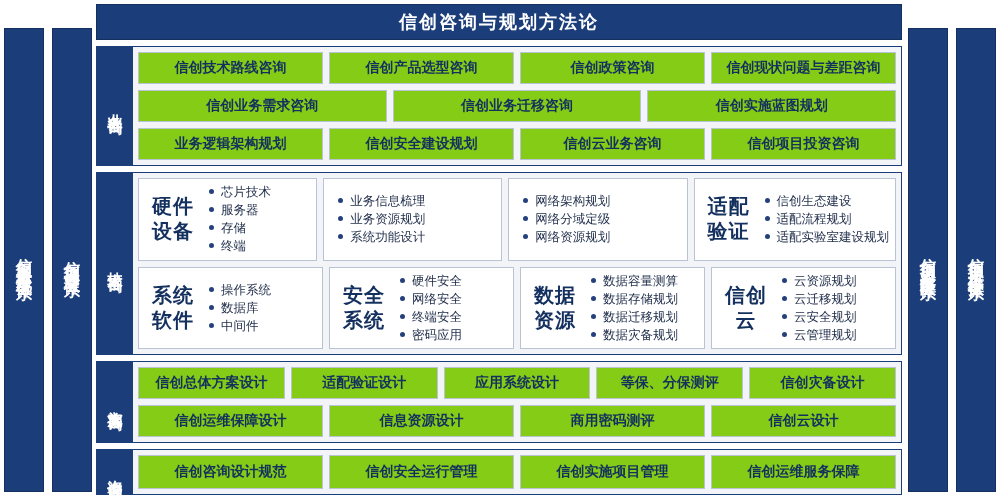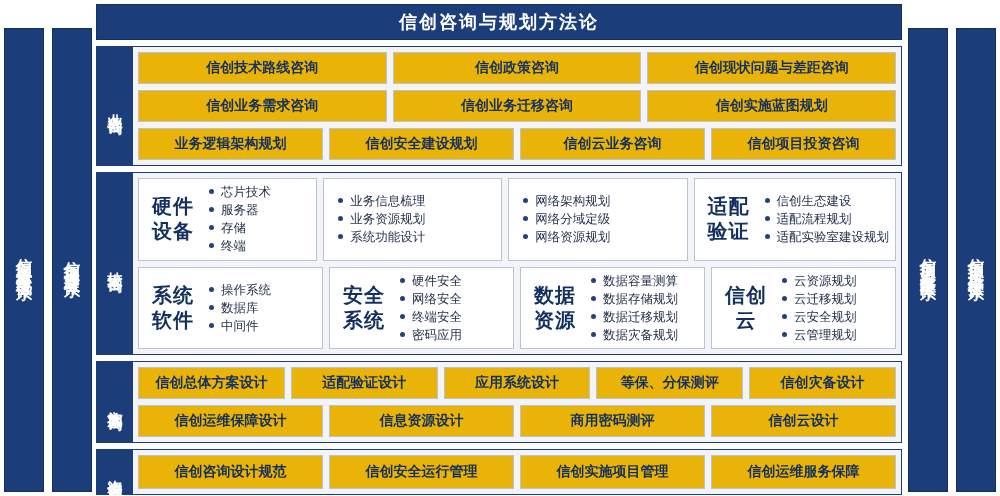--- a/index.html
+++ b/index.html
@@ -34,21 +34,21 @@
     display:flex;align-items:center;justify-content:center;
     writing-mode:vertical-rl;text-orientation:upright;
     font-size:15px;font-weight:bold;letter-spacing:2px;line-height:1.2;
   }
   .sec-body{flex:1;padding:5px;}
 
   
   .row{display:flex;gap:6px;margin-bottom:6px;}
   .row:last-child{margin-bottom:0;}
   .box{
-    flex:1;background:#eab308;border:1px solid #b9c3d4;
+    flex:1;background:#84cc16;border:1px solid #b9c3d4;
     height:30px;display:flex;align-items:center;justify-content:center;
     font-size:14px;color:#14305f;font-weight:bold;text-align:right;
   }
 
   
   .tech-body{flex:1;padding:5px;}
   .trow{display:flex;gap:6px;margin-bottom:6px;}
   .trow:last-child{margin-bottom:0;}
   .card{
     flex:1;background:#fff;border:1px solid #b9c3d4;
@@ -82,20 +82,21 @@
 
   <div id="main">
 
     <div class="title-bar">信创咨询与规划方法论</div>
 
     <div class="section">
       <div class="sec-label">业务咨询</div>
       <div class="sec-body">
         <div class="row">
           <div class="box">信创技术路线咨询</div>
+          <div class="box">信创产品选型咨询</div>
           <div class="box">信创政策咨询</div>
           <div class="box">信创现状问题与差距咨询</div>
         </div>
         <div class="row">
           <div class="box">信创业务需求咨询</div>
           <div class="box">信创业务迁移咨询</div>
           <div class="box">信创实施蓝图规划</div>
         </div>
         <div class="row">
           <div class="box">业务逻辑架构规划</div>

